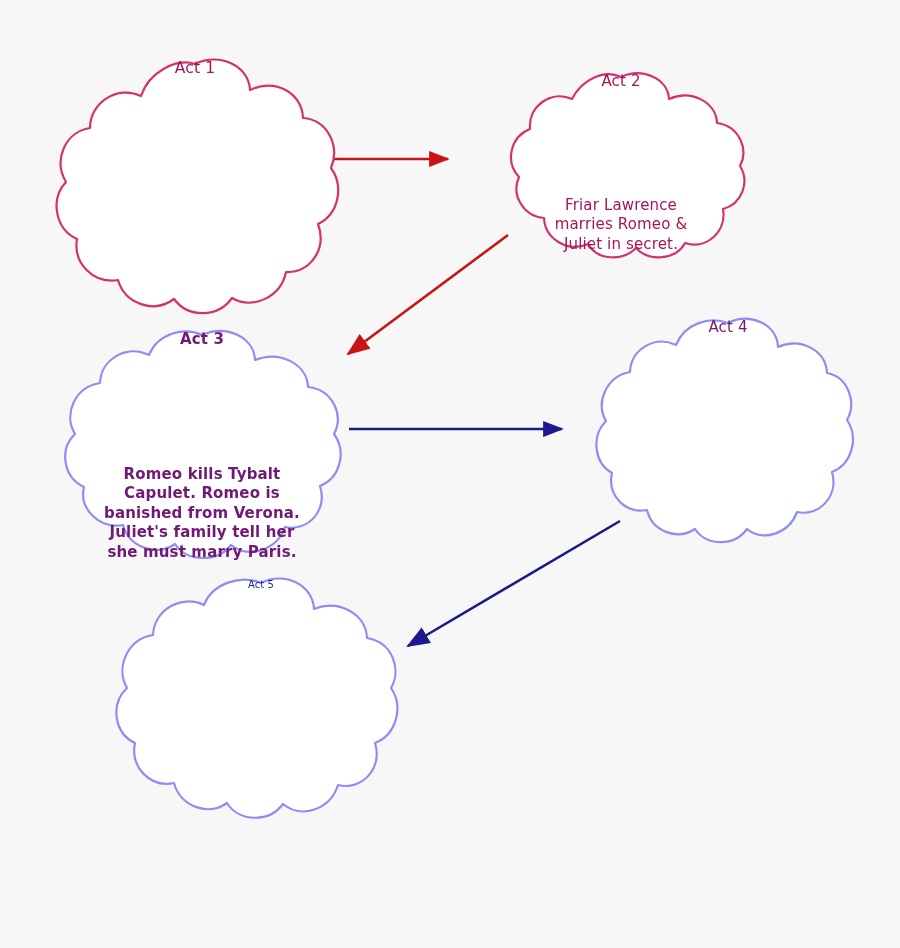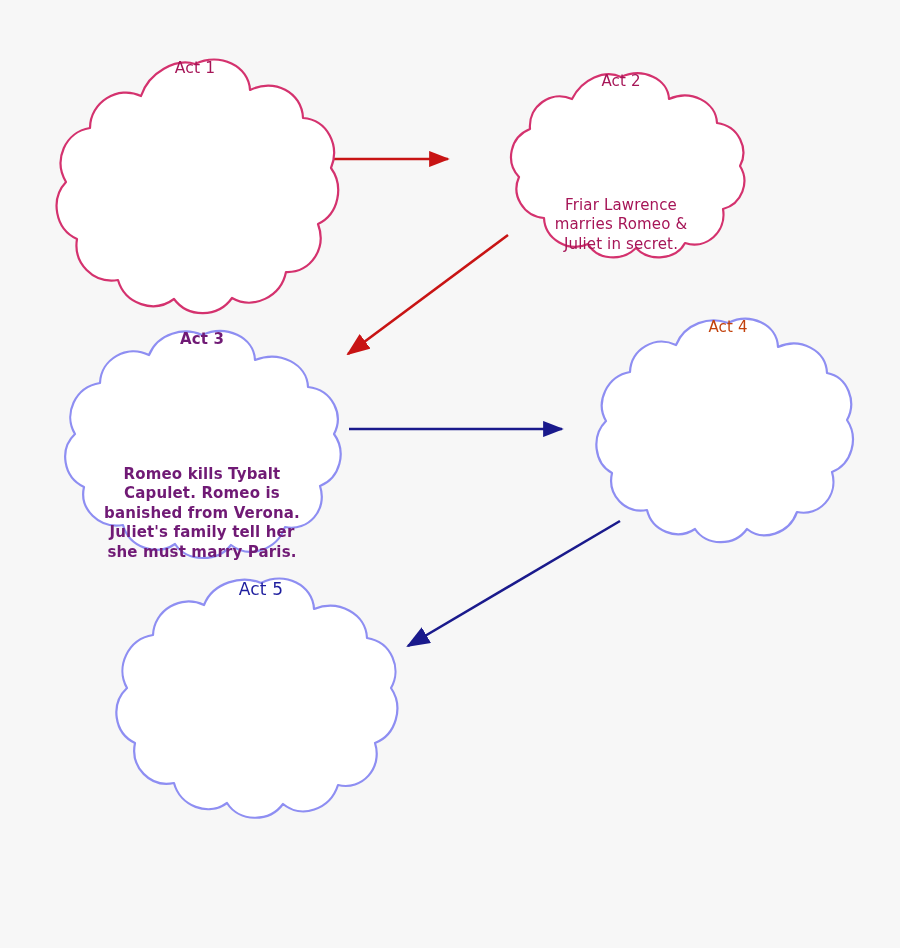--- a/index.html
+++ b/index.html
@@ -72,21 +72,21 @@
 
   
   .theme-crimson .cloud-text { color: #A61557; }
   .theme-navy    .cloud-text { color: #1D1D9E; }
 
   
   #node-act1 { left: 50px;  top: 58px;  width: 290px; height: 260px; font-size: 15.5px; }
   #node-act2 { left: 492px; top: 72px;  width: 258px; height: 182px; font-size: 15px; }
   #node-act3 { left: 58px;  top: 330px; width: 288px; height: 232px; font-size: 15px; }
   #node-act4 { left: 600px; top: 318px; width: 256px; height: 248px; font-size: 15px; }
-  #node-act5 { left: 122px; top: 578px; width: 278px; height: 272px; font-size: 17px; }
+  #node-act5 { left: 122px; top: 578px; width: 278px; height: 272px; font-size: 10px; }
 
   #node-act1 .cloud-text { padding: 0 40px; }
   #node-act2 .cloud-text { padding: 0 38px; }
   #node-act3 .cloud-text { padding: 0 34px; }
   #node-act4 .cloud-text { padding: 0 30px; }
   #node-act5 .cloud-text { padding: 0 32px; }
 </style>
 </head>
 <body style="background: rgb(247, 247, 247);">
 
@@ -202,21 +202,21 @@
                C 239 178 219 199 197 194
                C 189 216 163 224 147 211
                C 134 229 106 228 95 211
                C 77 223 52 213 47 192
                C 25 196 7 177 12 155
                C -6 145 -9 118 6 103
                C -5 84 7 58 30 54
                C 31 31 55 17 76 27
                C 85 5 110 -2 128 5 Z" fill="#ffffff" stroke="#8E8EF2" stroke-width="2.2" stroke-linejoin="round"></path>
     </svg>
-    <div class="cloud-text" style="color: #c2410c;">
+    <div class="cloud-text" style="color: #701a75;">
       <span class="cloud-title">Act 4</span>
     </div>
   </div>
 
   <div class="cloud-node theme-navy" id="node-act5">
     <svg class="cloud-svg" viewBox="0 0 278 272" width="278" height="272">
       <path d="M 139 5
                C 163 -7 191 7 192 31
                C 217 21 244 36 245 60
                C 270 64 280 91 269 110

